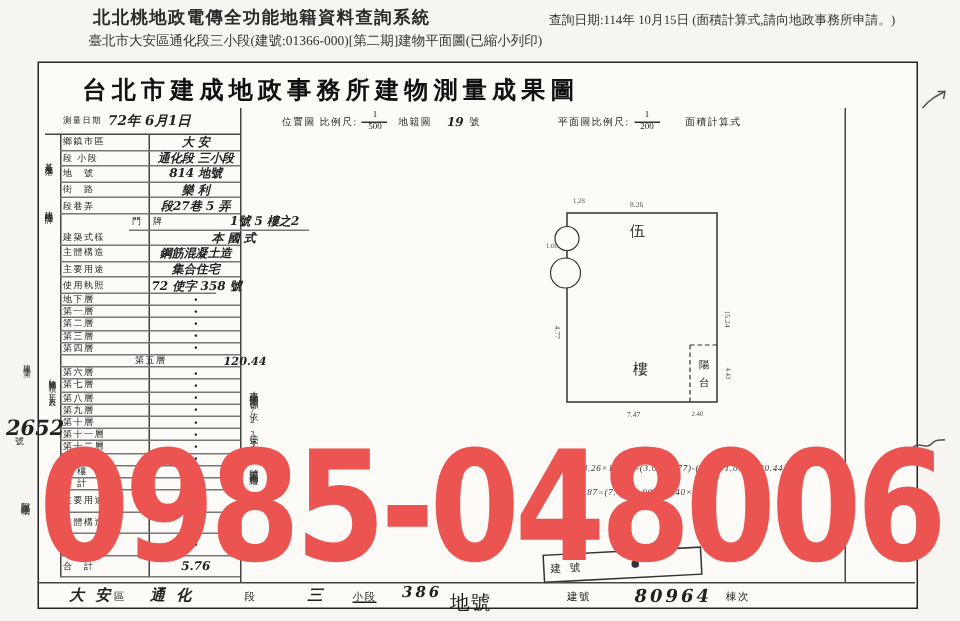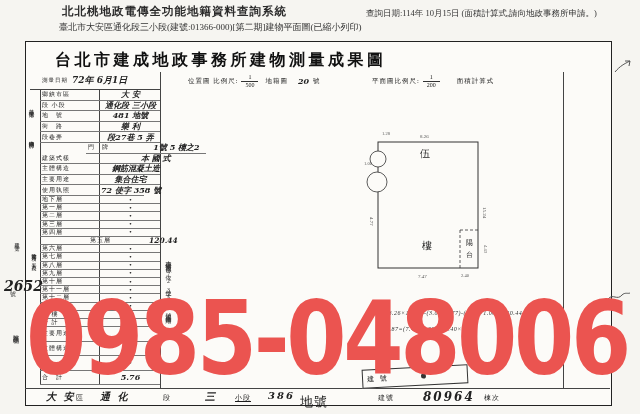--- a/index.html
+++ b/index.html
@@ -61,21 +61,21 @@
 <div class="abs small" style="left:42px;top:77px;font-size:5.5px;letter-spacing:1px;">測量日期</div>
 <div class="abs hw" style="left:72px;top:74px;font-size:9px;">72年 6月1日</div>
 
 <div class="abs" style="left:188px;top:74px;display:flex;align-items:center;">
   <span class="small" style="letter-spacing:1px;">位置圖 比例尺:</span>
   <span class="frac">
     <span class="fn">1</span>
     <span class="fd">500</span>
   </span>
   <span class="small" style="letter-spacing:1px;margin-left:4px;">地籍圖</span>
-  <span class="hw" style="font-size:8px;margin-left:10px;">20</span>
+  <span class="hw" style="font-size:8px;margin-left:10px;">19</span>
   <span class="small" style="margin-left:4px;">號</span>
 </div>
 
 <div class="abs" style="left:372px;top:74px;display:flex;align-items:center;">
   <span class="small" style="letter-spacing:1px;">平面圖比例尺:</span>
   <span class="frac">
     <span class="fn">1</span>
     <span class="fd">200</span>
   </span>
   <span class="small" style="letter-spacing:1px;margin-left:14px;">面積計算式</span>
@@ -101,41 +101,41 @@
     <div class="trow" style="left: 40px; top: 90px; width: 120px; height: 10.6px;">
       <span class="tlabel">鄉鎮市區</span>
       <span class="tval hw" style="font-size: 8px;">大 安</span>
     </div>
     <div class="trow" style="left: 40px; top: 100.6px; width: 120px; height: 10.6px;">
       <span class="tlabel">段 小段</span>
       <span class="tval hw" style="font-size: 8px;">通化段 三小段</span>
     </div>
     <div class="trow" style="left: 40px; top: 111.2px; width: 120px; height: 10.6px;">
       <span class="tlabel">地　號</span>
-      <span class="tval hw" style="font-size: 8px;">481 地號</span>
+      <span class="tval hw" style="font-size: 8px;">814 地號</span>
     </div>
     <div class="trow" style="left: 40px; top: 121.8px; width: 120px; height: 10.6px;">
       <span class="tlabel">街　路</span>
       <span class="tval hw" style="font-size: 8px;">樂 利</span>
     </div>
     <div class="trow" style="left: 40px; top: 132.4px; width: 120px; height: 10.6px;">
       <span class="tlabel">段巷弄</span>
       <span class="tval hw" style="font-size: 8px;">段27巷 5 弄</span>
     </div>
     <div class="trow" style="left: 40px; top: 143px; width: 120px; height: 10.6px; margin-left: 46px;">
       <span class="tlabel">門　牌</span>
       <span class="tval hw" style="font-size: 8px;">1號 5 樓之2</span>
     </div>
     <div class="trow" style="left: 40px; top: 153.6px; width: 120px; height: 10.6px;">
       <span class="tlabel">建築式樣</span>
       <span class="tval hw" style="font-size: 8px; margin-left: 40px;">本 國 式</span>
     </div>
     <div class="trow" style="left: 40px; top: 164.2px; width: 120px; height: 10.6px;">
       <span class="tlabel">主體構造</span>
-      <span class="tval hw" style="font-size: 8px; text-align: right;">鋼筋混凝土造</span>
+      <span class="tval hw" style="font-size: 8px;">鋼筋混凝土造</span>
     </div>
     <div class="trow" style="left: 40px; top: 174.8px; width: 120px; height: 10.6px;">
       <span class="tlabel">主要用途</span>
       <span class="tval hw" style="font-size: 8px;">集合住宅</span>
     </div>
     <div class="trow" style="left: 40px; top: 185.4px; width: 104px; height: 10.6px;">
       <span class="tlabel">使用執照</span>
       <span class="tval hw" style="font-size: 8px;">72 使字 358 號</span>
     </div>
   </div>

